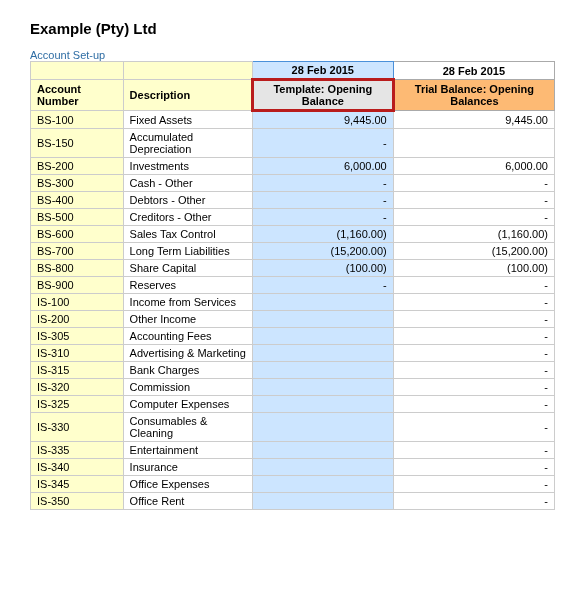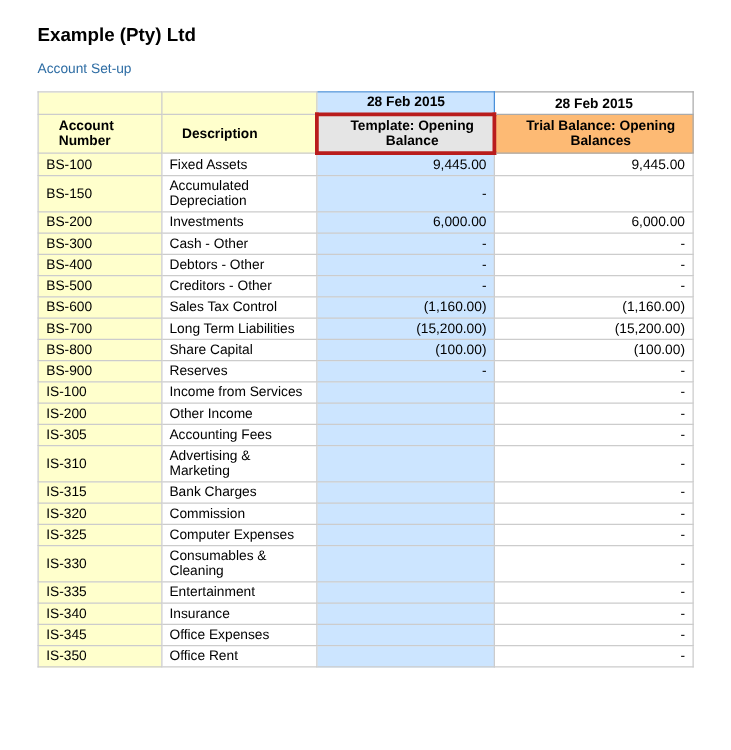--- a/index.html
+++ b/index.html
@@ -13,41 +13,39 @@
       padding: 20px 30px;
     }
     .company-name {
       font-size: 15px;
       font-weight: bold;
       margin-bottom: 12px;
     }
     .sub-title {
       font-size: 11px;
       color: #2e6da4;
-      margin-bottom: 12px;
     }
     table {
       width: 100%;
       border-collapse: collapse;
       font-size: 11px;
     }
     th, td {
       padding: 2px 6px;
       border: 1px solid #ccc;
     }
     thead tr:first-child th {
       background: #ffffcc;
       border: 1px solid #aaa;
       text-align: center;
     }
     thead tr:last-child th {
       background: #ffffcc;
       text-align: center;
       border: 1px solid #aaa;
-      padding-left: 16px;
     }
     tbody tr td {
       border: 1px solid #ccc;
     }
     tbody tr td:first-child {
       background: #ffffcc;
       font-weight: normal;
     }
     tbody tr td:nth-child(2) {
       background: #ffffff;

